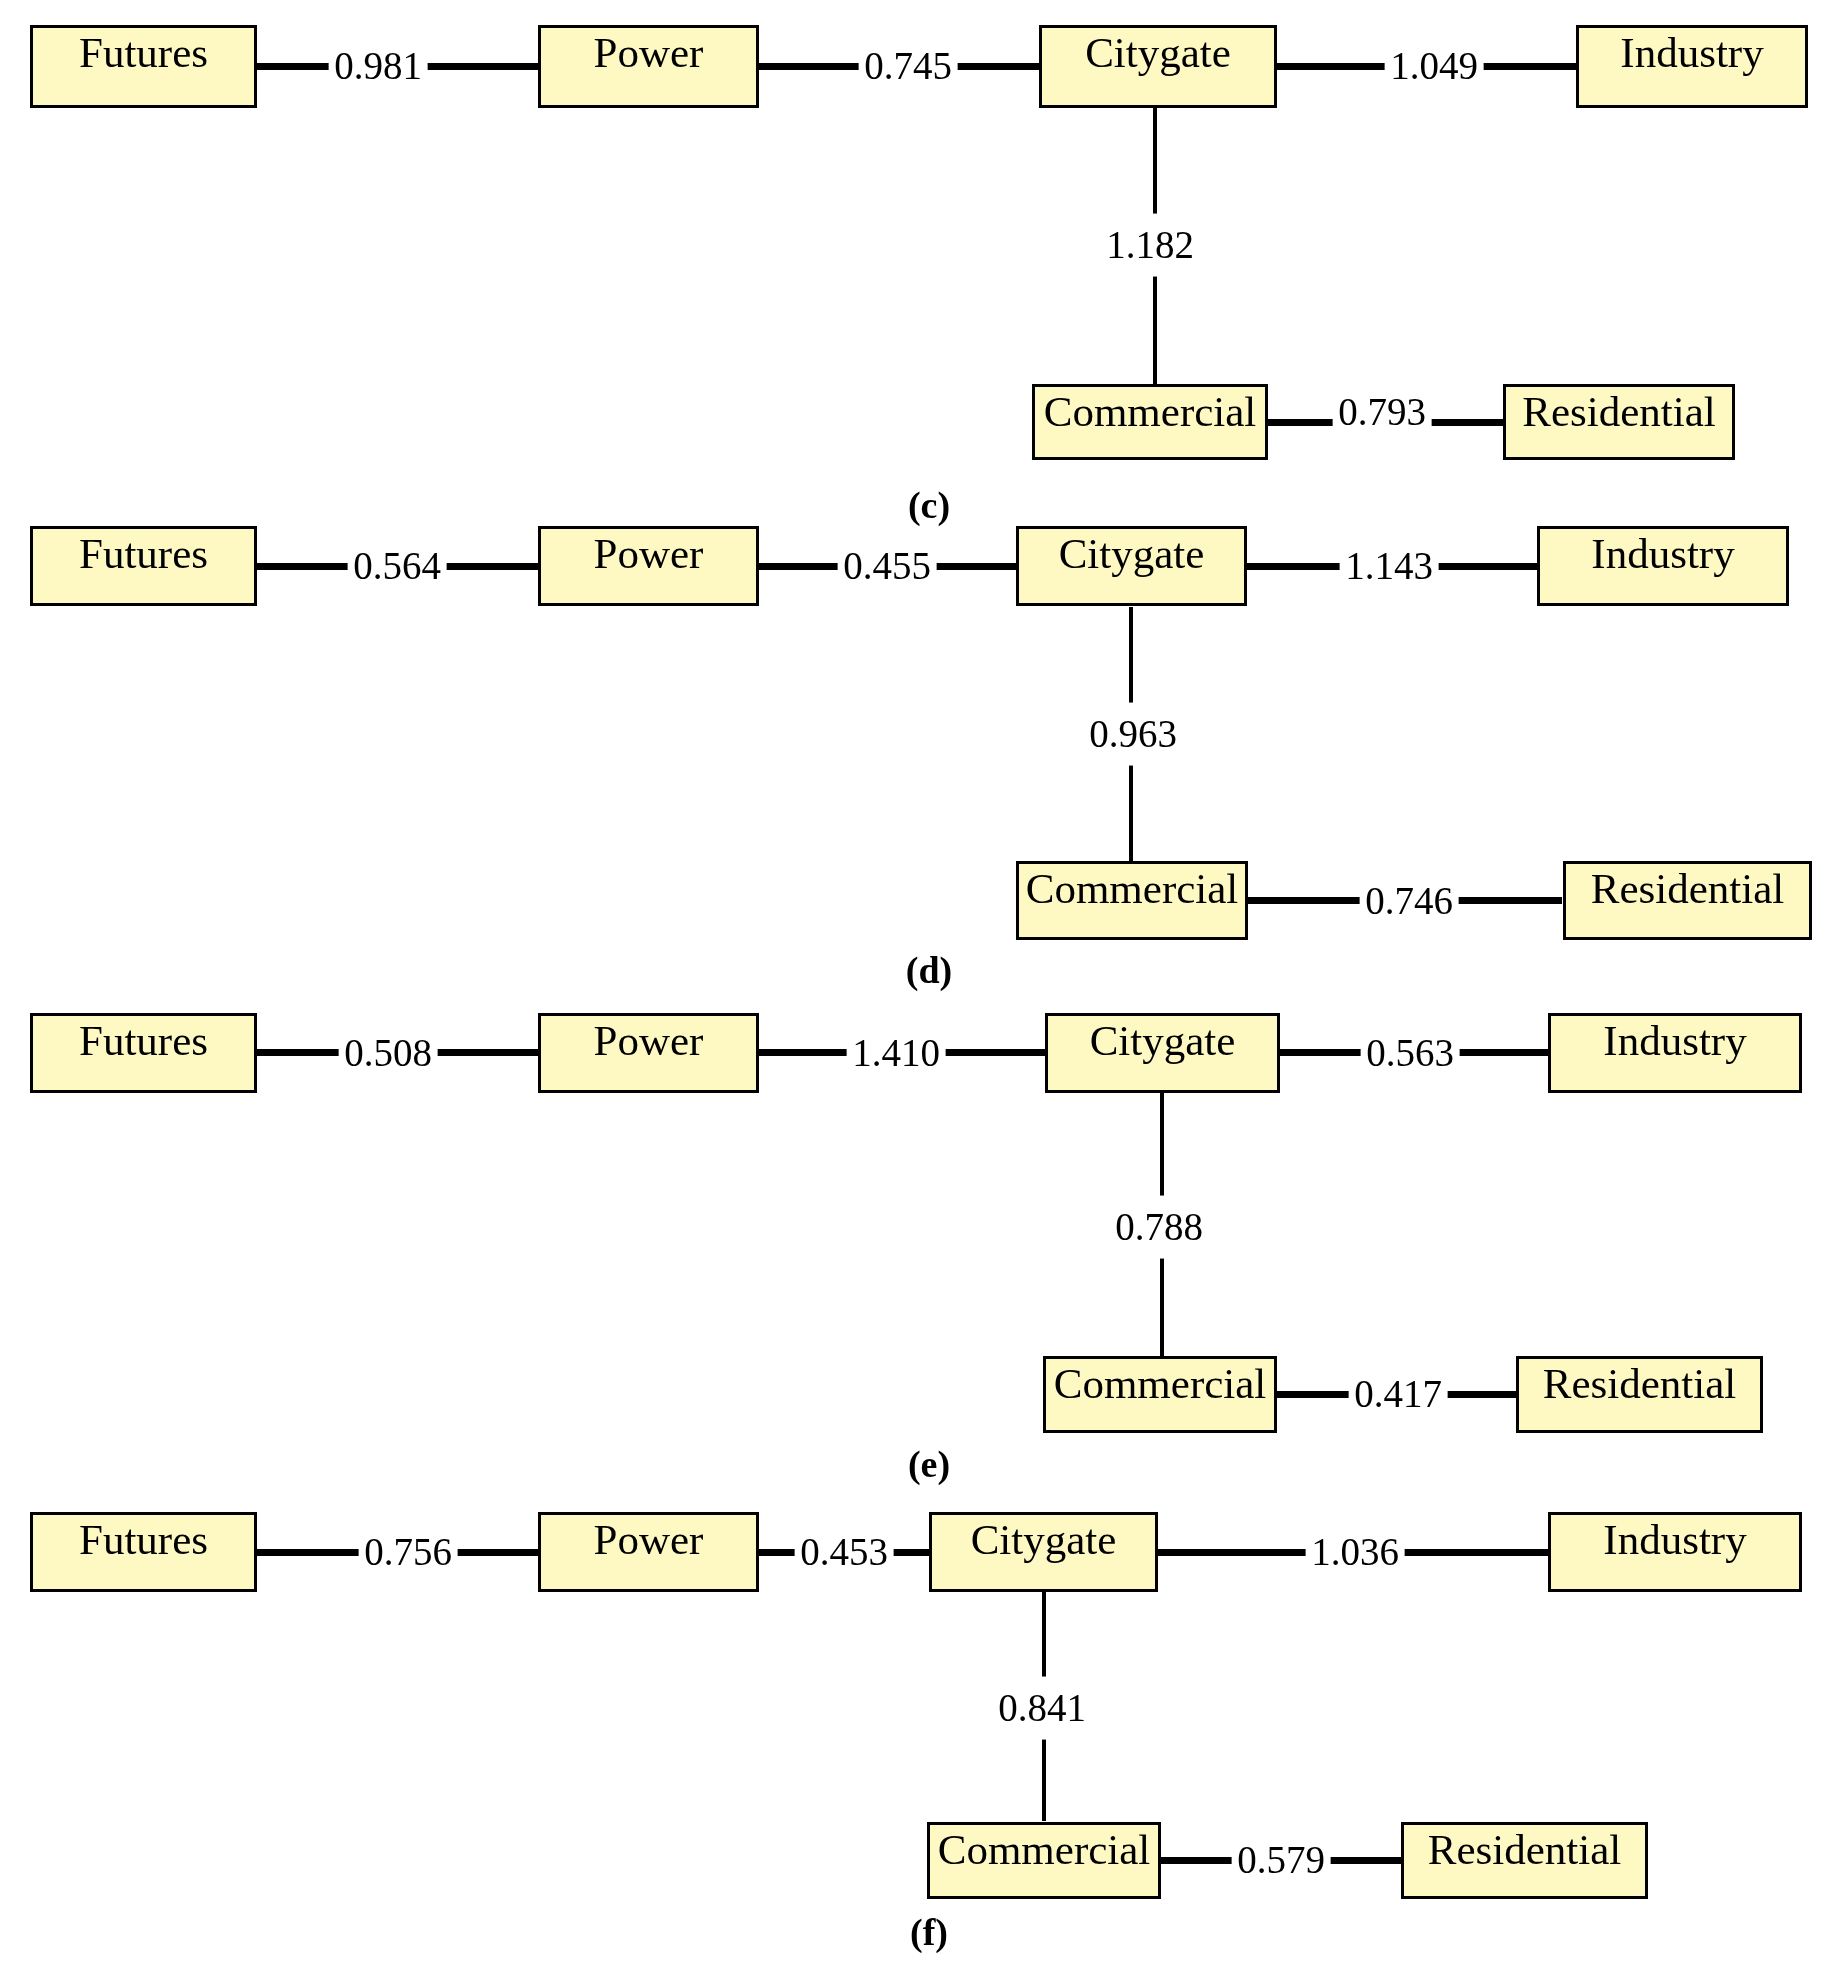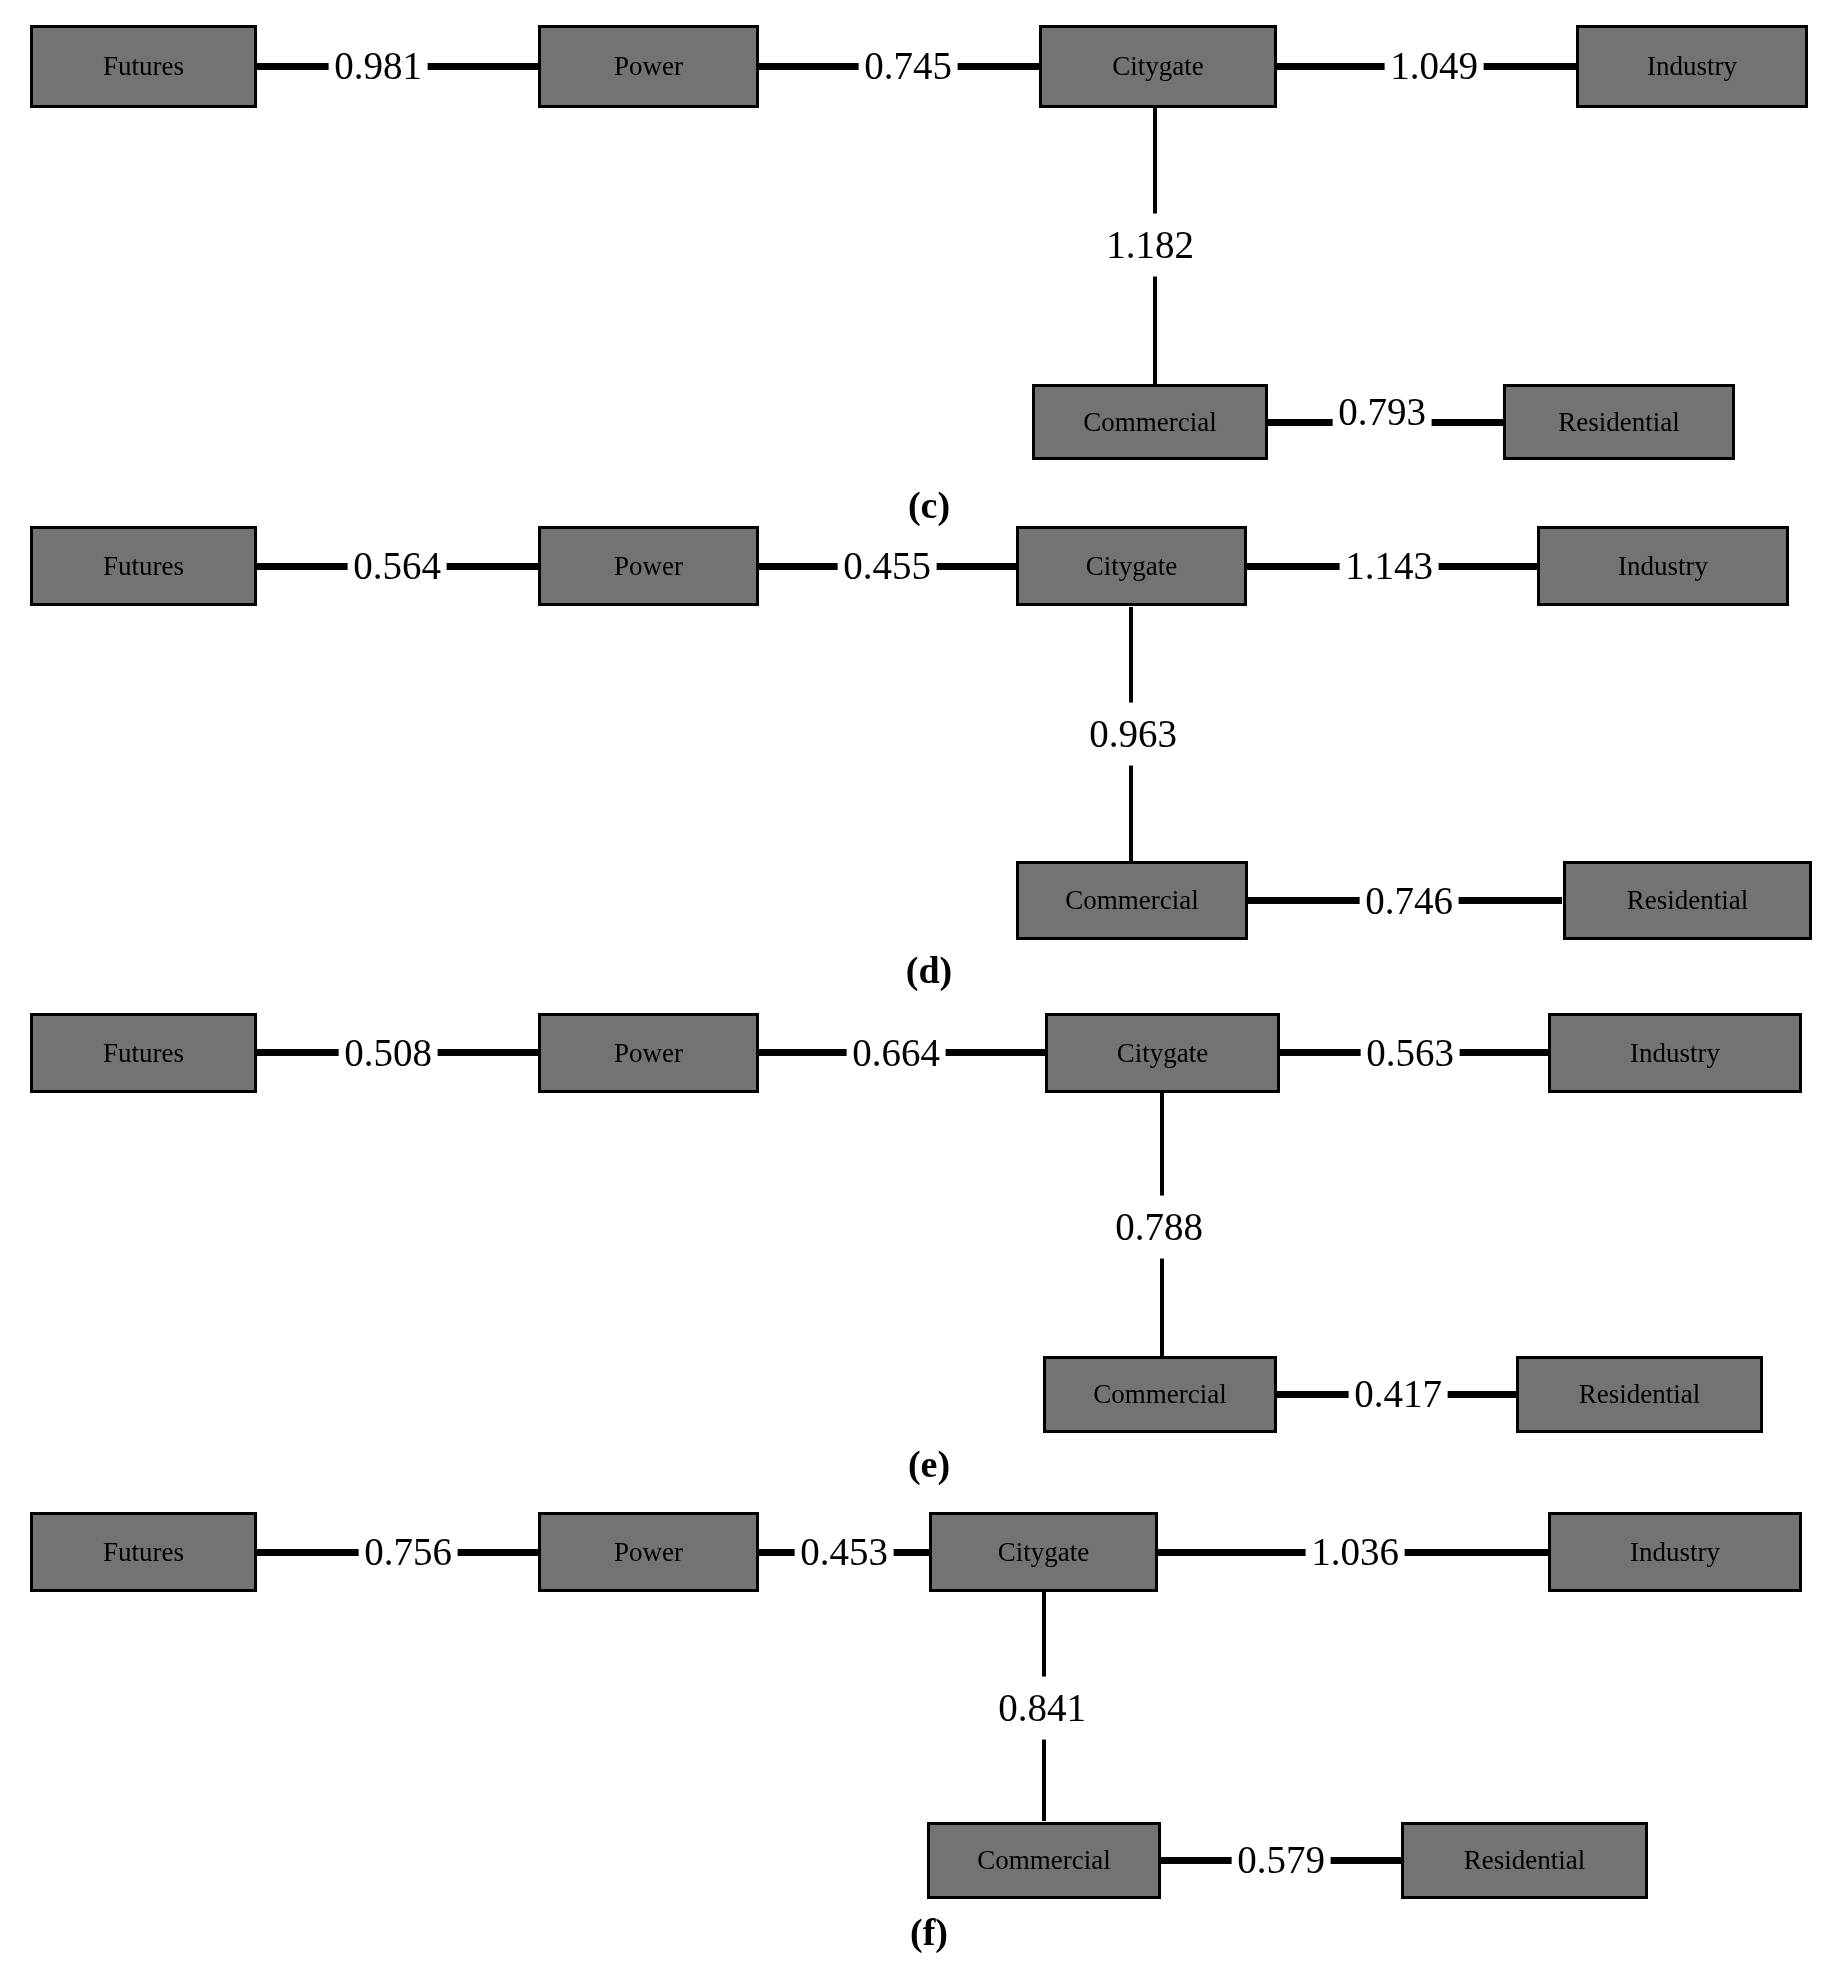--- a/index.html
+++ b/index.html
@@ -9,25 +9,25 @@
     height: 1985px;
     background: #ffffff;
     font-family: "Liberation Serif", serif;
     color: #000;
     overflow: hidden;
   }
   .node {
     position: absolute;
     border: 3.3px solid #000;
     box-sizing: border-box;
-    background: #737373;
+    background: #fef9c3;
     display: flex;
-    align-items: center;
+    align-items: flex-start;
     justify-content: center;
-    font-size: 27px;
+    font-size: 43px;
     white-space: nowrap;
   }
   .hline { position: absolute; height: 6.6px; background: #000; }
   .vline { position: absolute; width: 3.9px;  background: #000; }
   .elabel {
     position: absolute;
     transform: translate(-50%, -50%);
     background: #fff;
     padding: 0 5.5px;
     font-size: 39px;
@@ -134,21 +134,21 @@
     <div class="node" style="left:1045px;top:1013px;width:235px;height:80px">
         <span>Citygate</span>
       </div>
     <div class="node" style="left:1548px;top:1013px;width:254px;height:80px">
         <span>Industry</span>
       </div>
 
     <div class="hline" style="left:257px;top:1049px;width:281px"></div>
     <span class="elabel" style="left:388px;top:1053px">0.508</span>
     <div class="hline" style="left:759px;top:1049px;width:286px"></div>
-    <span class="elabel" style="left:896px;top:1053px">0.664</span>
+    <span class="elabel" style="left:896px;top:1053px">1.410</span>
     <div class="hline" style="left:1280px;top:1049px;width:268px"></div>
     <span class="elabel" style="left:1410px;top:1053px">0.563</span>
 
     <div class="vline" style="left:1160px;top:1093px;height:263px"></div>
     <span class="elabel vlabel" style="left:1159px;top:1227px">0.788</span>
 
     <div class="node" style="left:1043px;top:1356px;width:234px;height:77px">
         <span>Commercial</span>
       </div>
     <div class="node" style="left:1516px;top:1356px;width:247px;height:77px">

